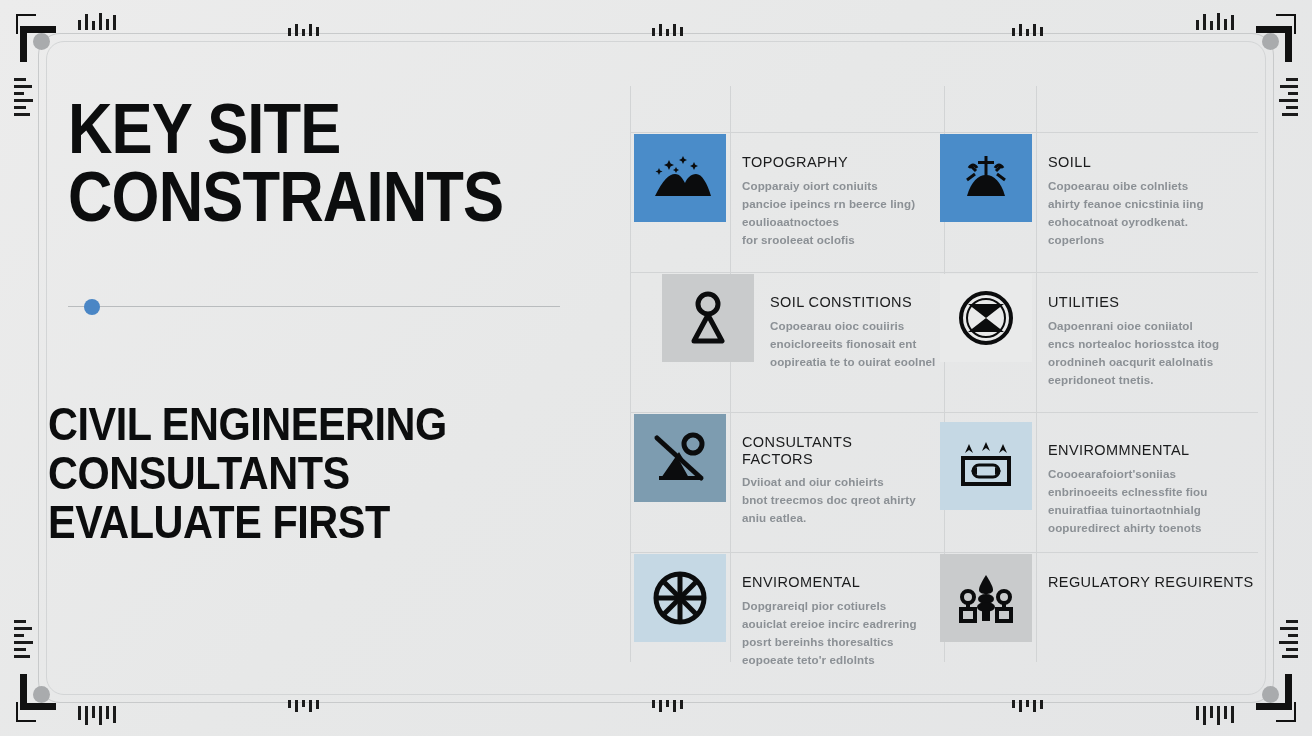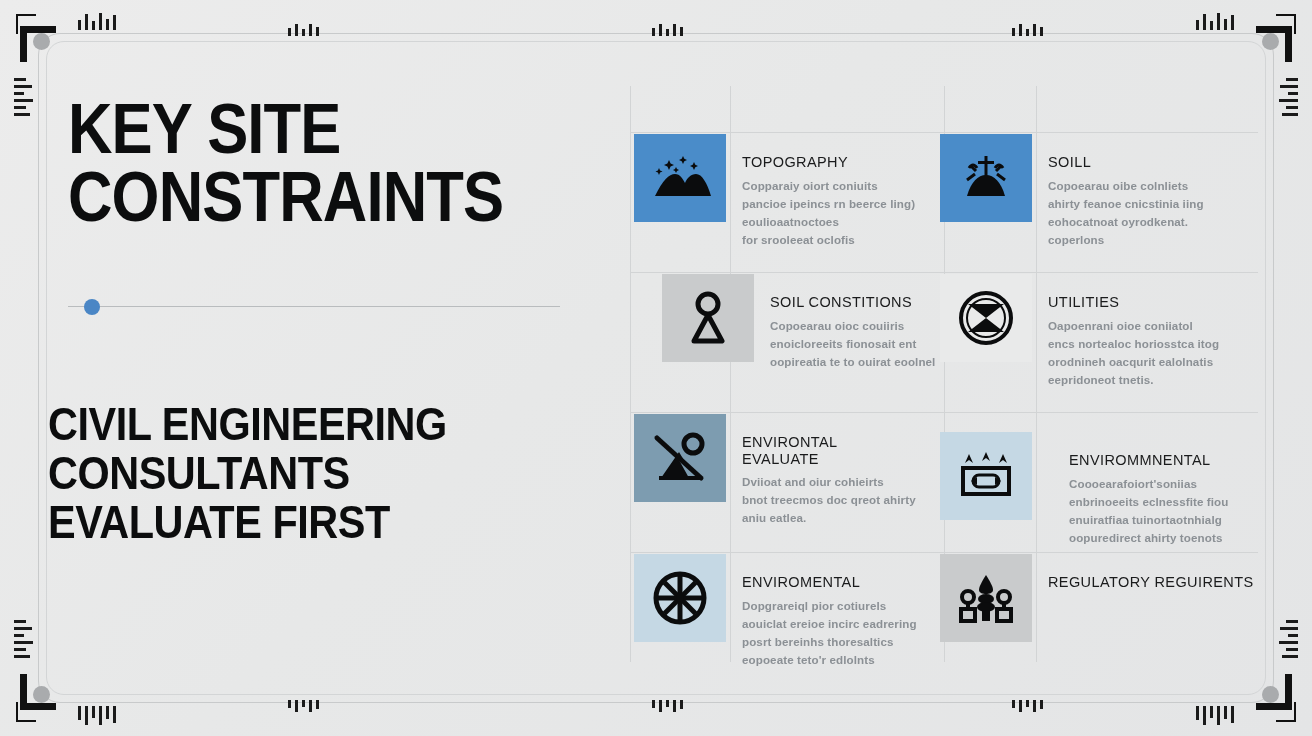--- a/index.html
+++ b/index.html
@@ -334,30 +334,30 @@
     <div class="cell" style="left:4px;top:328px;width:306px;">
       <div class="tile" style="background:#7d9cb0;">
         <svg width="62" height="56" viewBox="0 0 62 56">
           <circle cx="44" cy="14" r="9" fill="none" stroke="#0b0c0d" stroke-width="5"></circle>
           <path d="M8 8 L52 48" stroke="#0b0c0d" stroke-width="5" stroke-linecap="round"></path>
           <path d="M12 48 L30 22 L36 32 L30 30 L40 48 Z" fill="#0b0c0d"></path>
           <path d="M10 48 L52 48" stroke="#0b0c0d" stroke-width="4"></path>
         </svg>
       </div>
       <div class="cell-body">
-        <div class="cell-title" style="max-width:150px">ENVIRONTAL EVALUATE</div>
+        <div class="cell-title" style="max-width:150px">CONSULTANTS FACTORS</div>
         <div class="cell-text">
           <div>Dviioat and oiur cohieirts</div>
           <div>bnot treecmos doc qreot ahirty</div>
           <div>aniu eatlea.</div>
         </div>
       </div>
     </div>
 
-    <div class="cell" style="left:310px;top:346px;width:318px;gap:21px;">
+    <div class="cell" style="left:310px;top:336px;width:318px;">
       <div class="tile" style="background:#c5d8e4;">
         <svg width="62" height="56" viewBox="0 0 62 56">
           <g fill="#0b0c0d">
             <path d="M14 6 l4 9 -4 -3 -4 3z"></path>
             <path d="M31 4 l4 9 -4 -3 -4 3z"></path>
             <path d="M48 6 l4 9 -4 -3 -4 3z"></path>
           </g>
           <rect x="8" y="20" width="46" height="26" fill="none" stroke="#0b0c0d" stroke-width="4"></rect>
           <rect x="18" y="27" width="26" height="12" rx="6" fill="none" stroke="#0b0c0d" stroke-width="3"></rect>
           <path d="M16 33 l6 -4 v8z" fill="#0b0c0d"></path>

